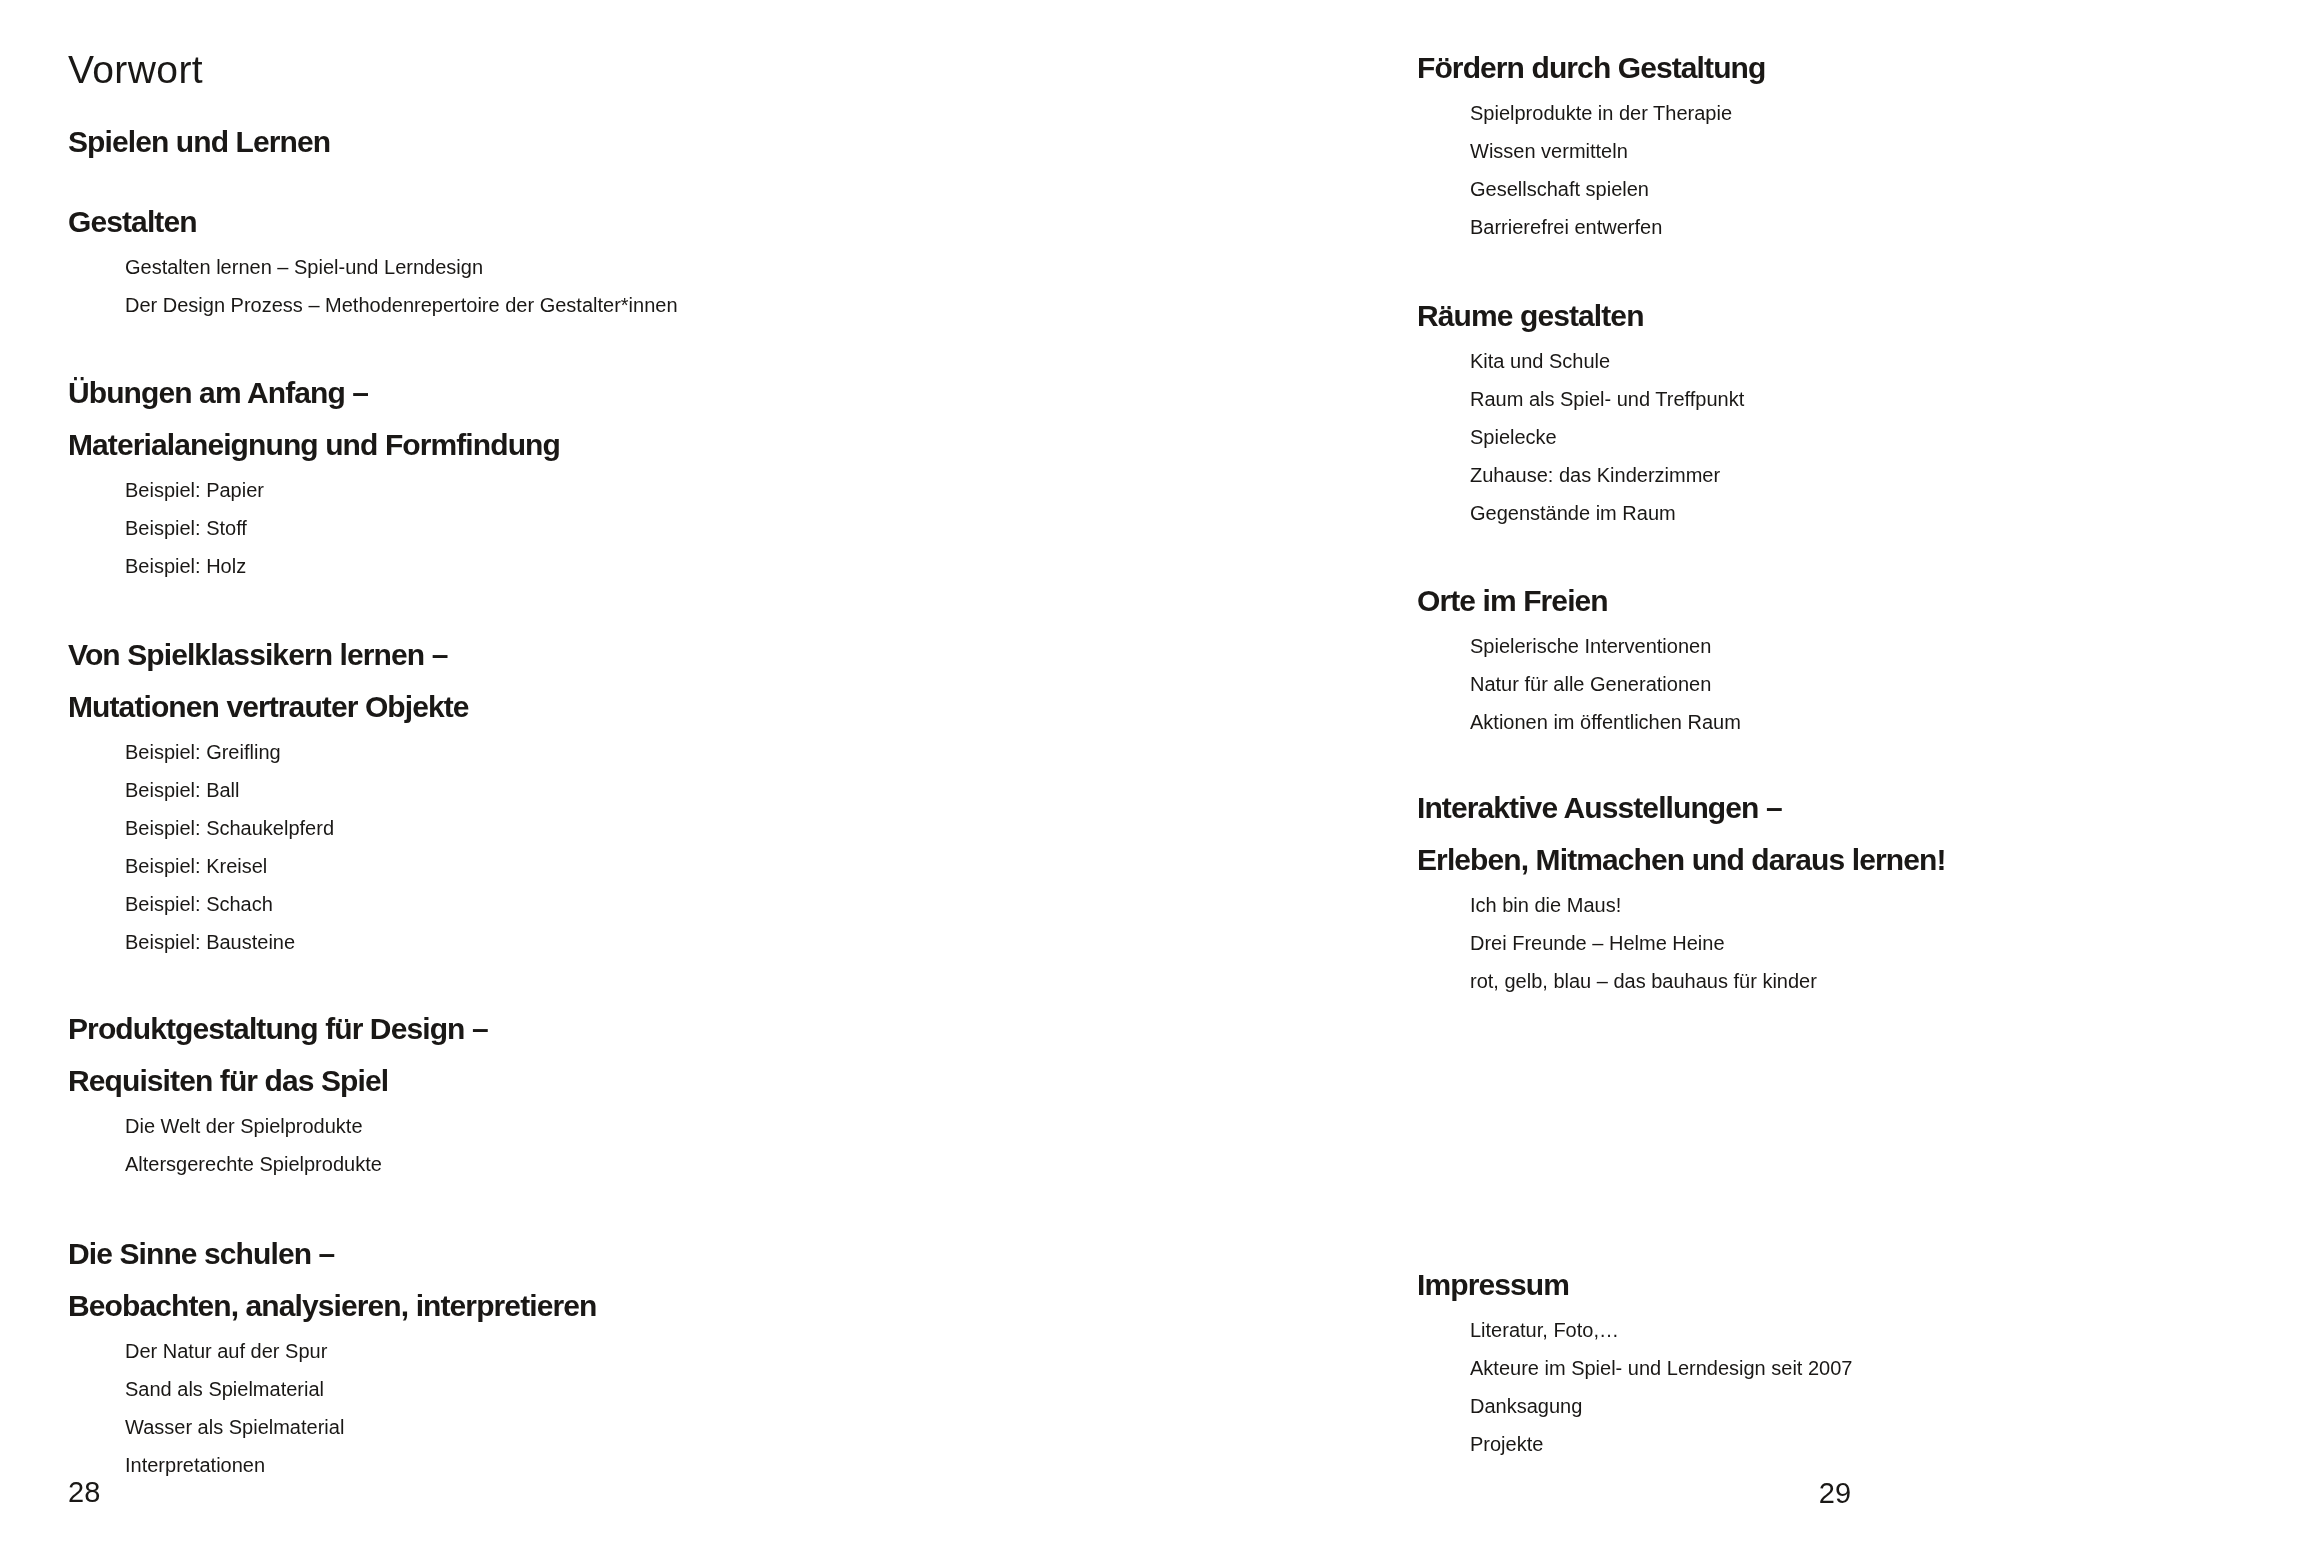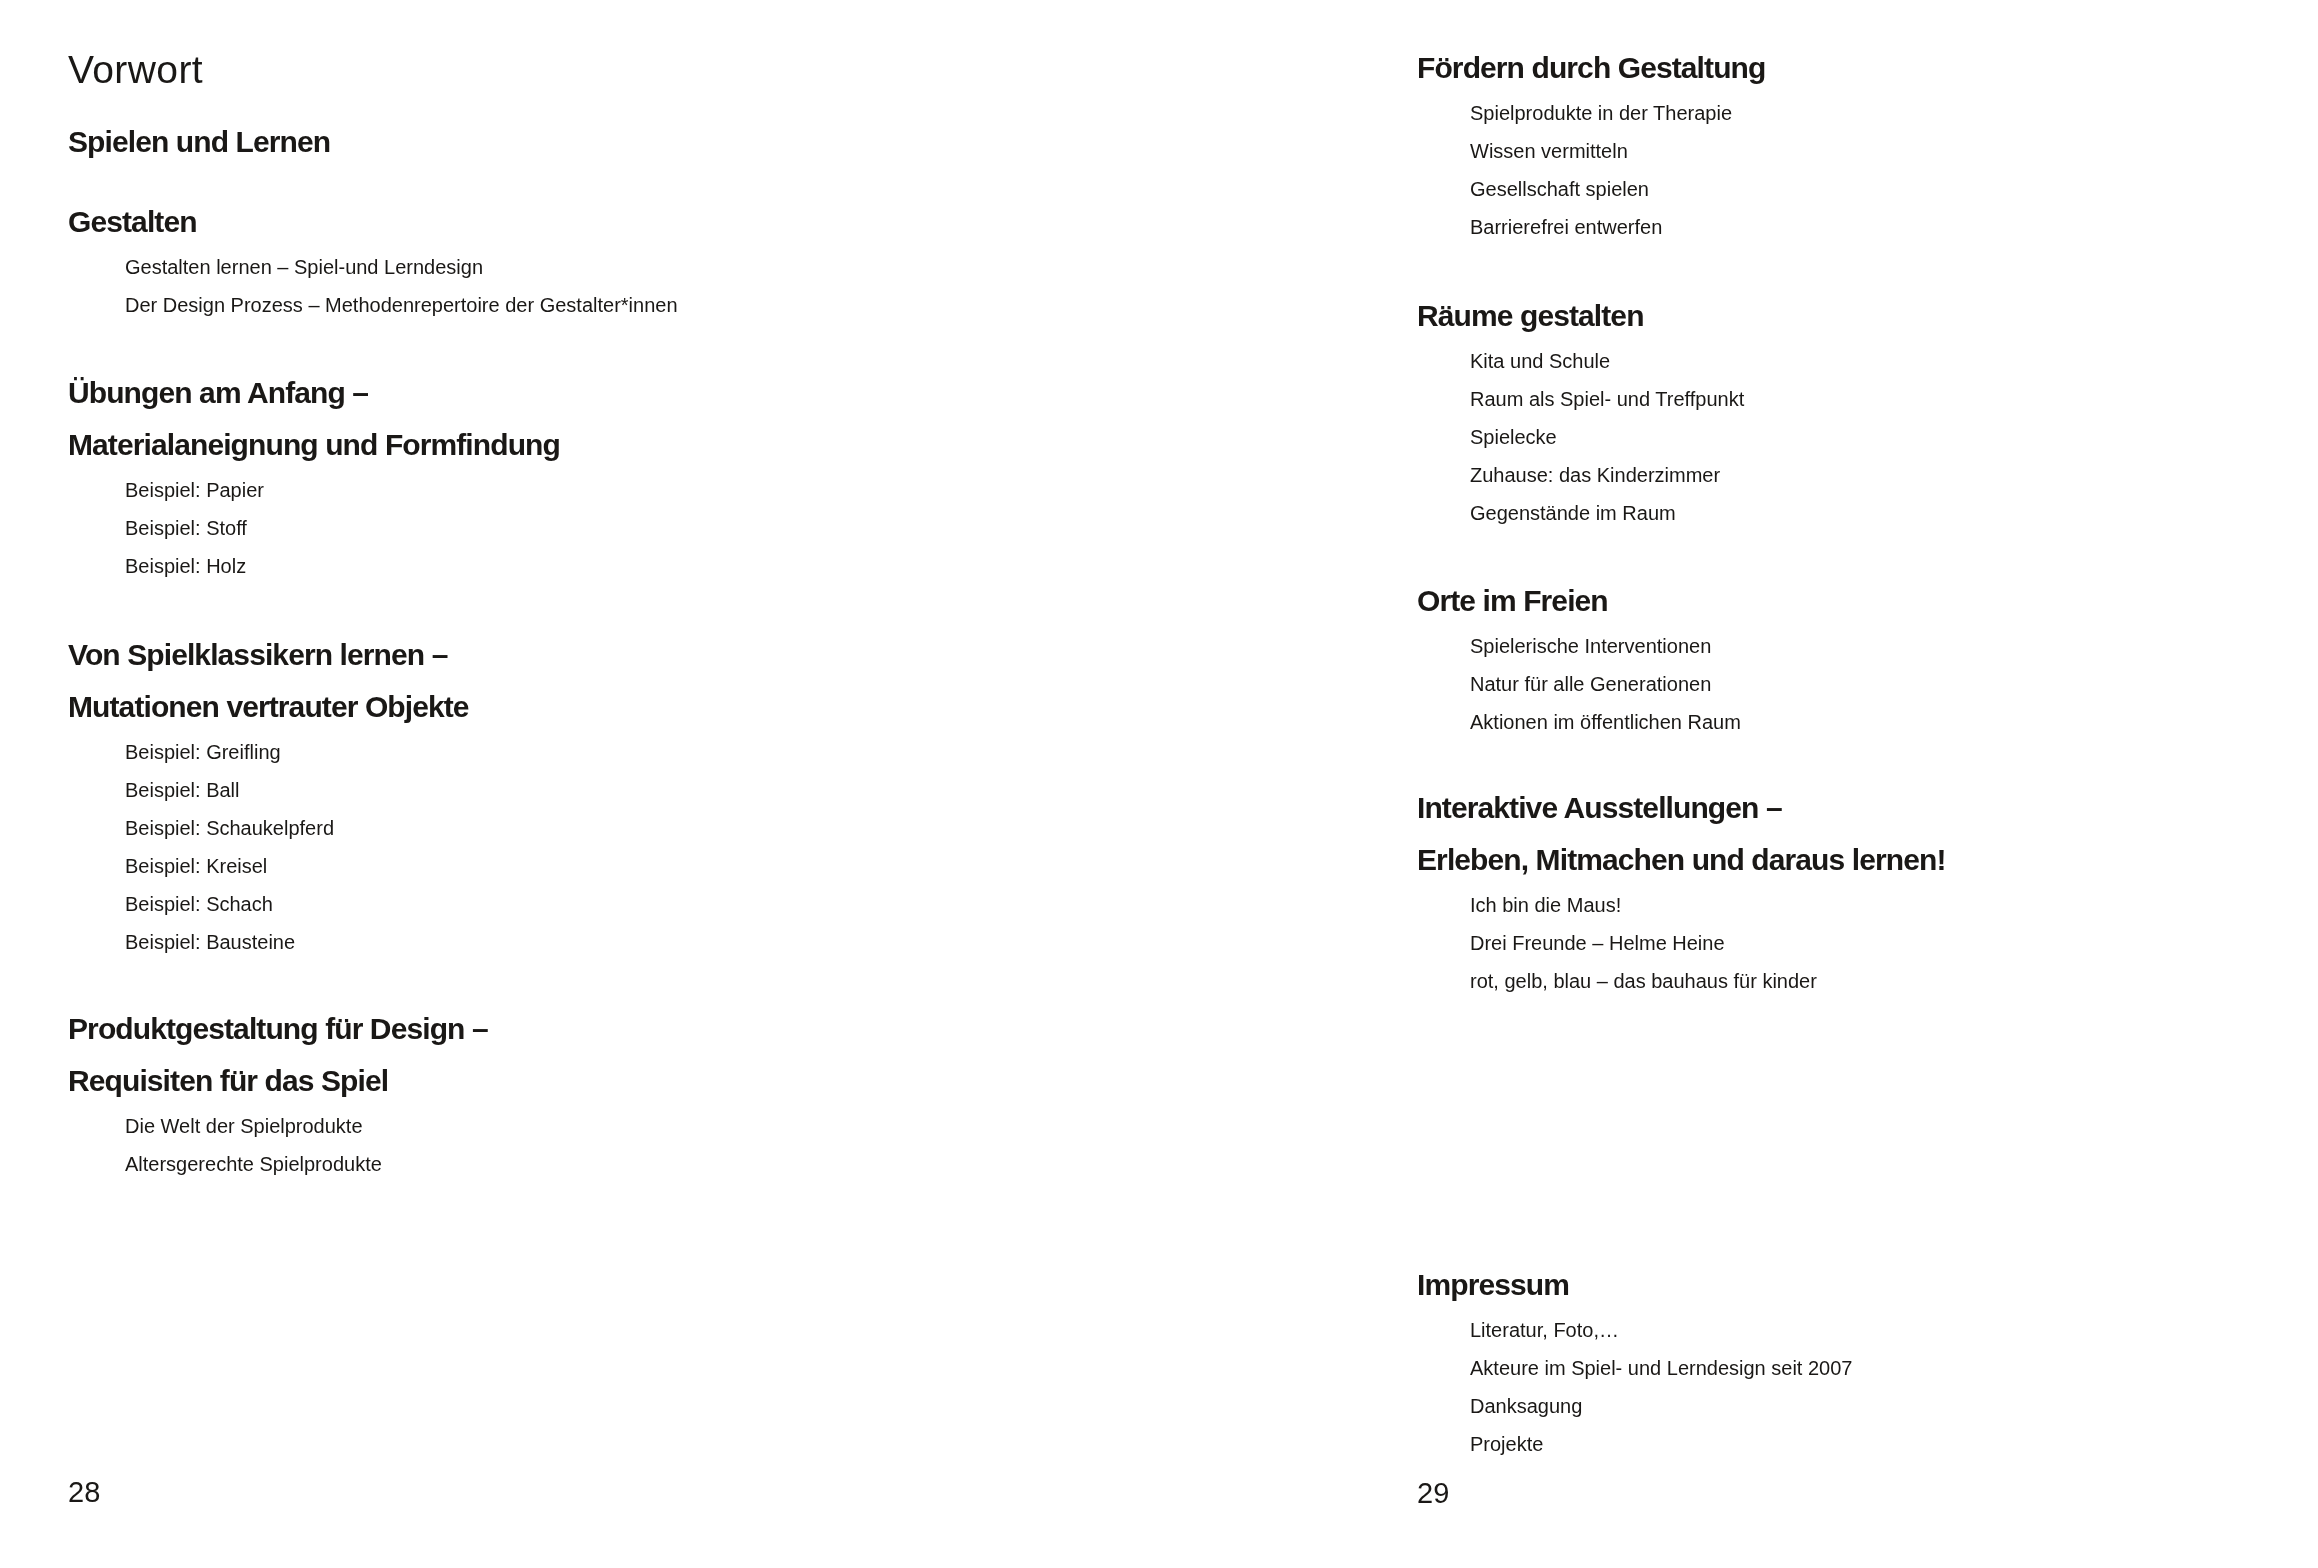--- a/index.html
+++ b/index.html
@@ -57,21 +57,21 @@
     font-weight: 400;
     white-space: nowrap;
   }
   .page-num {
     position: absolute;
     font-size: 29px;
     line-height: 35px;
     font-weight: 400;
   }
   .page-num-right {
-    text-align: left;
+    text-align: center;
     width: 100%;
   }
 </style>
 </head>
 <body>
 
 <div class="spread">
 
   <section class="page page-left">
 
@@ -114,20 +114,30 @@
 
     <div class="sec" style="top:1003px">
       <div class="hline">Produktgestaltung für Design –</div>
       <div class="hline">Requisiten für das Spiel</div>
       <div class="items">
         <div class="item">Die Welt der Spielprodukte</div>
         <div class="item">Altersgerechte Spielprodukte</div>
       </div>
     </div>
 
+    <div class="sec" style="top:1228px">
+      <div class="hline">Die Sinne schulen –</div>
+      <div class="hline">Beobachten, analysieren, interpretieren</div>
+      <div class="items">
+        <div class="item">Der Natur auf der Spur</div>
+        <div class="item">Sand als Spielmaterial</div>
+        <div class="item">Wasser als Spielmaterial</div>
+        <div class="item">Interpretationen</div>
+      </div>
+    </div>
 
     <div class="page-num" style="top:1475px; left:0">28</div>
   </section>
 
   <section class="page page-right">
 
     <div class="sec" style="top:42px">
       <div class="hline">Fördern durch Gestaltung</div>
       <div class="items">
         <div class="item">Spielprodukte in der Therapie</div>

